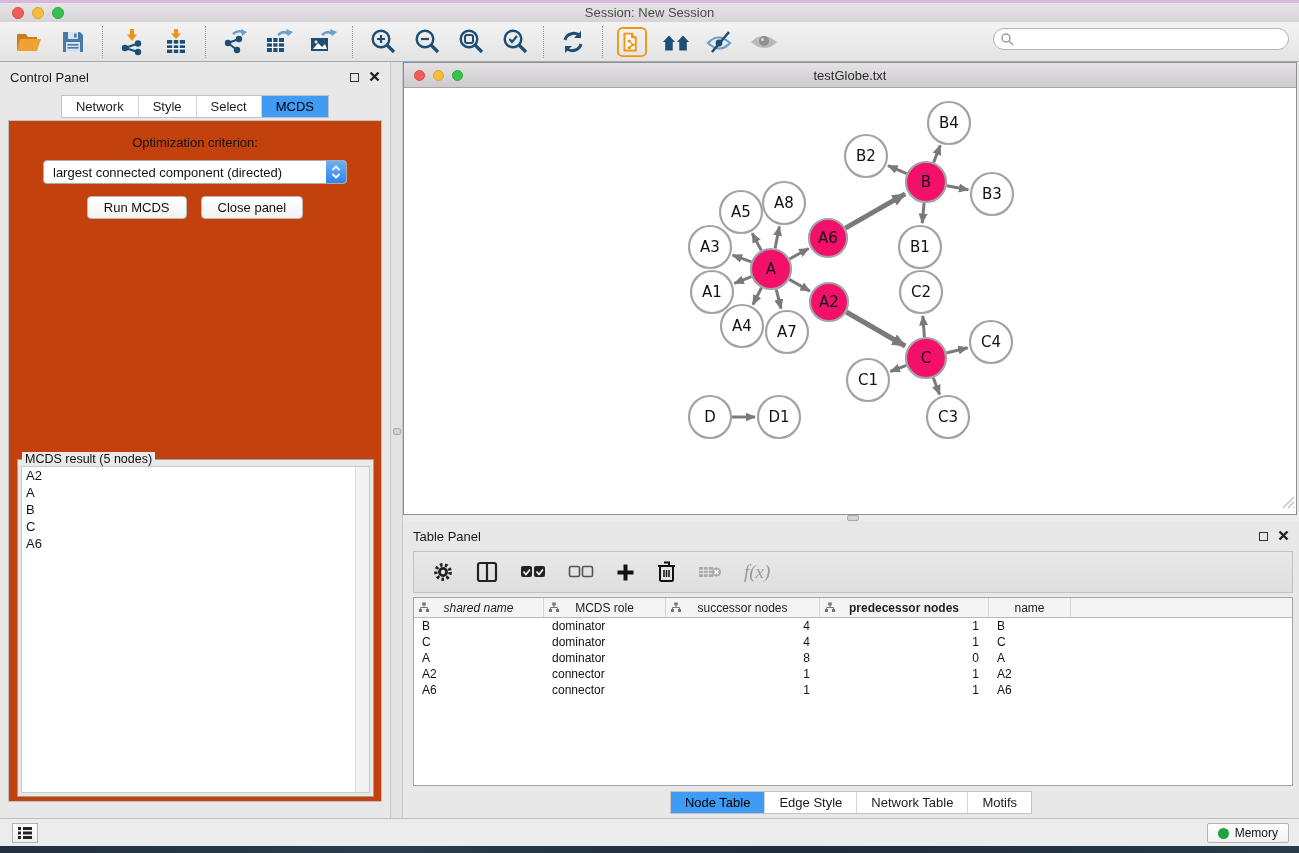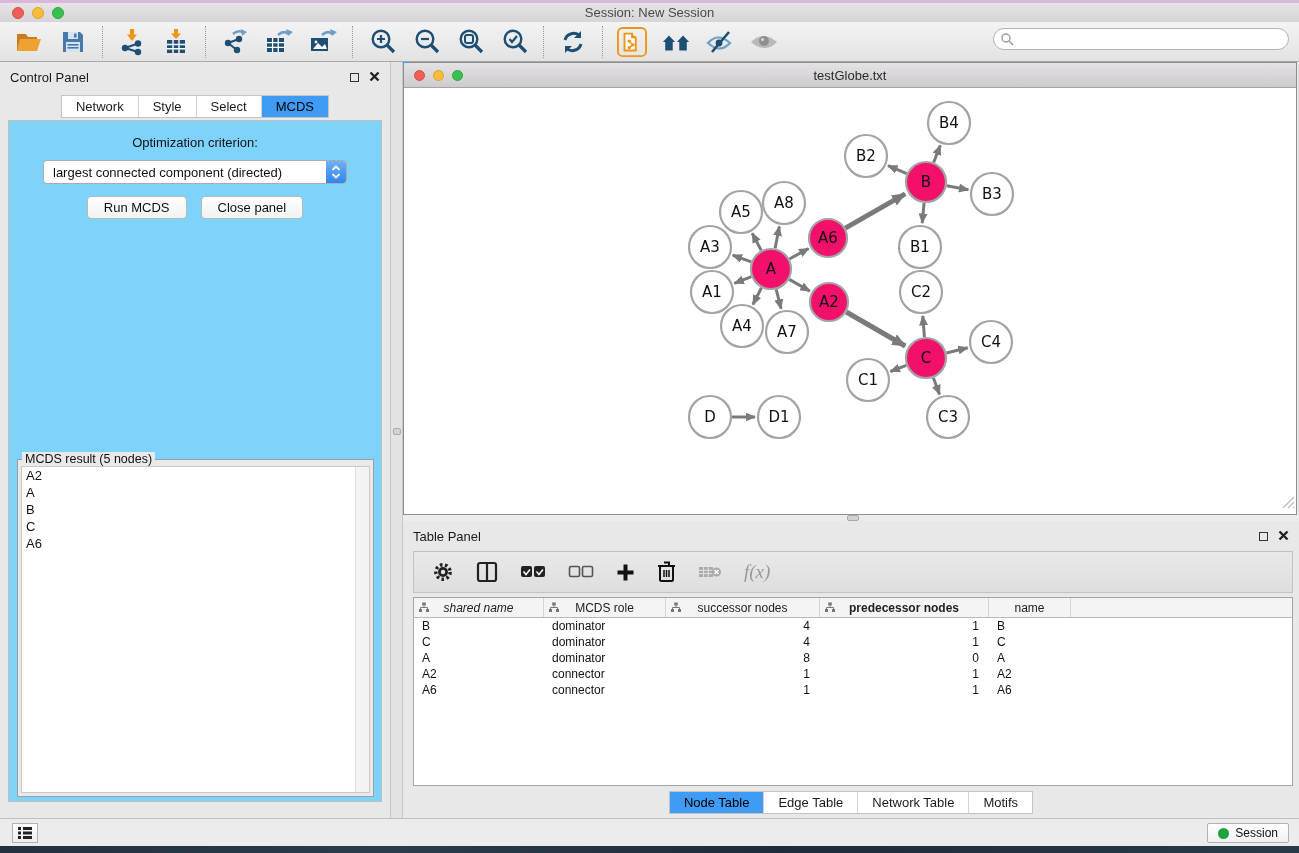--- a/index.html
+++ b/index.html
@@ -33,21 +33,21 @@
   .panel-head { height:30px; display:flex; align-items:center; padding:0 10px; }
   .panel-head .panel-title { font-size:13px; color:#1a1a1a; flex:1; }
   .wm-btns { display:flex; gap:10px; align-items:center; }
   .float-box { width:9px; height:9px; border:1.5px solid #333; display:inline-block; }
   .cp-tabs { display:flex; justify-content:center; margin-top:3px; }
   .seg { display:flex; border:1px solid #c3c3c3; border-radius:0; overflow:hidden; background:#fff; }
   .seg .seg-item { font-size:13px; padding:3px 14px; color:#1a1a1a; background:#fff; border-left:1px solid #d4d4d4; cursor:default; }
   .seg .seg-item:first-child { border-left:none; }
   .seg .seg-item.active { background:#3f9bf4; color:#000000; }
   .cp-body { position:absolute; left:8px; right:8px; top:58px; bottom:16px;
-             background:#7dd3fc; border:1px solid #c0c0c0; }
+             background:#c2410c; border:1px solid #c0c0c0; }
   .opt-label { text-align:center; font-size:13px; color:#111; margin-top:14px; }
   .combo { position:relative; margin:10px 34px 0 34px; height:24px; background:#fff;
            border:1px solid #ababab; border-radius:4px; display:flex; align-items:center; }
   .combo .combo-value { flex:1; font-size:13px; padding-left:9px; color:#111; white-space:nowrap; overflow:hidden;}
   .combo .stepper { width:20px; height:22px; background:linear-gradient(#6db1f7,#2f84ee); border-radius:0 3px 3px 0;
                     display:flex; flex-direction:column; align-items:center; justify-content:center; color:#fff; }
   .combo .stepper svg { display:block; }
   .btn-row { display:flex; justify-content:center; gap:14px; margin-top:12px; }
   .mac-btn { font-size:13px; color:#111; background:linear-gradient(#ffffff,#f2f2f2);
              border:1px solid #b9b9b9; border-radius:4px; padding:3px 16px; }
@@ -613,37 +613,37 @@
             <div class="td r" style="width: 154px;">1</div>
             <div class="td r" style="width: 169px;">1</div>
             <div class="td l" style="width: 82px;">A6</div>
           </div>
         </div>
     </div>
 
     <div class="tp-tabs">
       <div class="seg" id="table-tab-seg">
           <span class="seg-item active">Node Table</span>
-          <span class="seg-item">Edge Table</span>
+          <span class="seg-item">Edge Style</span>
           <span class="seg-item">Network Table</span>
           <span class="seg-item">Motifs</span>
         </div>
     </div>
   </div>
 </div>
 
 <div class="status-bar">
   <span class="list-btn">
     <svg width="16" height="14" viewBox="0 0 16 14">
         <rect x="1" y="1" width="3" height="3" fill="#222"></rect>
         <rect x="6" y="1" width="9" height="3" fill="#222"></rect>
         <rect x="1" y="5.5" width="3" height="3" fill="#222"></rect>
         <rect x="6" y="5.5" width="9" height="3" fill="#222"></rect>
         <rect x="1" y="10" width="3" height="3" fill="#222"></rect>
         <rect x="6" y="10" width="9" height="3" fill="#222"></rect>
       </svg>
   </span>
   <span class="memory-btn">
     <span class="mem-dot" id="mem-dot" style="background: rgb(31, 163, 60);"></span>
-    <span>Session</span>
+    <span>Memory</span>
   </span>
 </div>
 <div class="bottom-strip"></div>
 
 </body></html>

